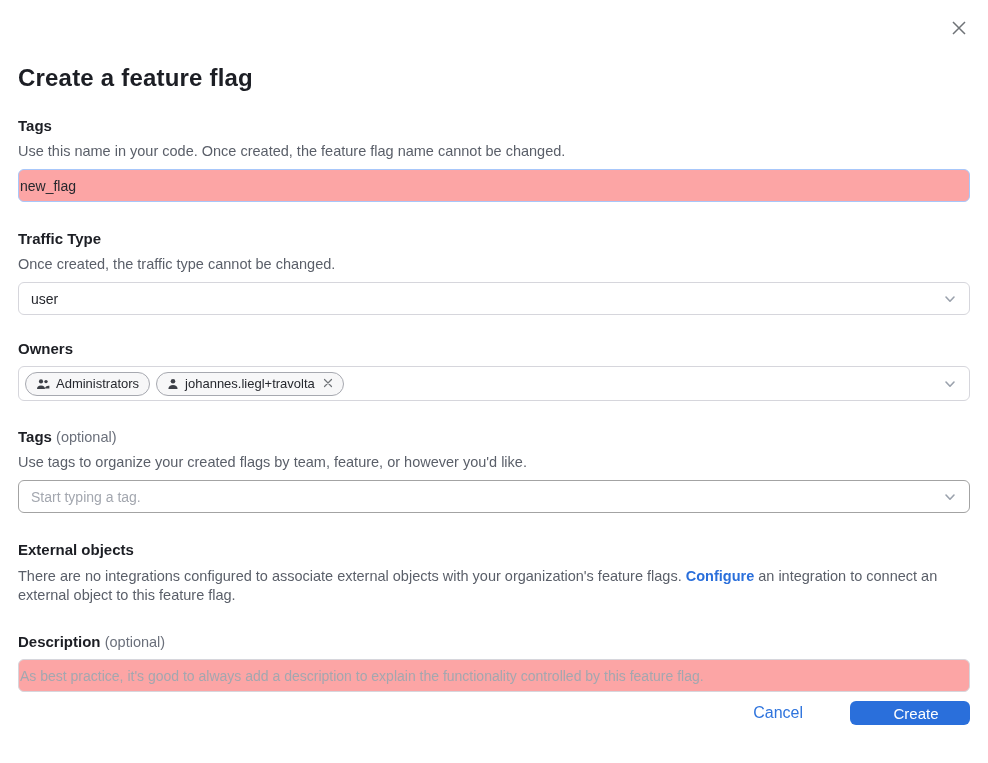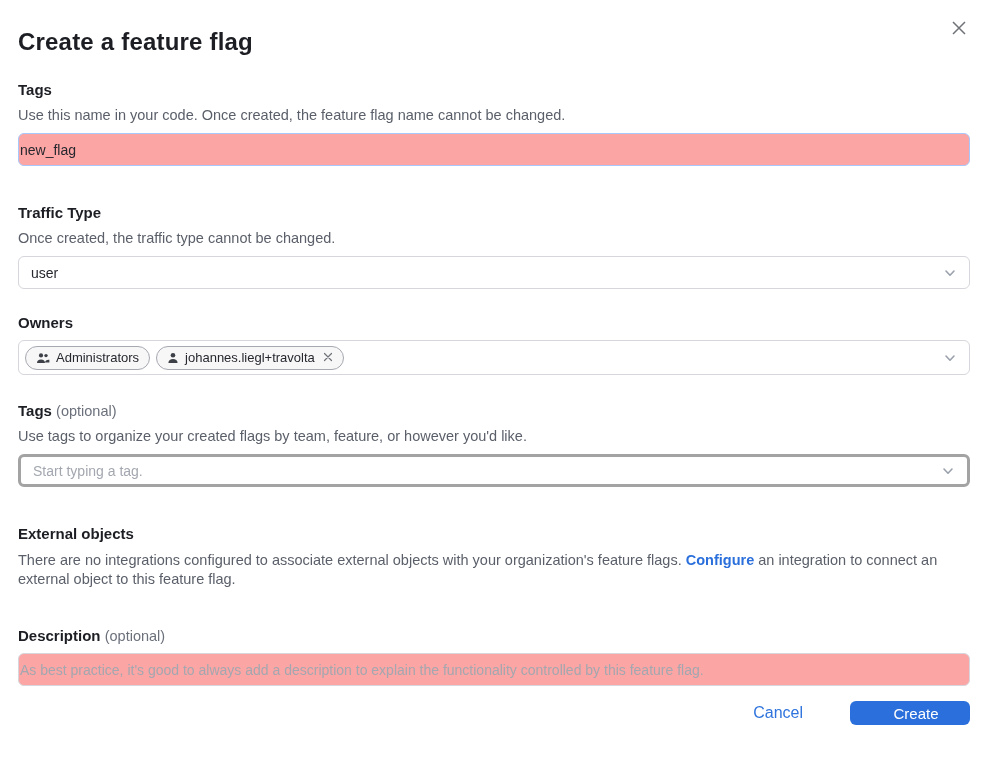--- a/index.html
+++ b/index.html
@@ -7,28 +7,28 @@
   body { font-family: "Liberation Sans", sans-serif; color: #1d2026; position: relative; }
 
   .modal { position: relative; width: 988px; height: 763px; padding: 0 18px; }
 
   .close-btn {
     position: absolute; top: 16px; right: 16px;
     width: 26px; height: 26px; border: none; background: transparent;
     cursor: pointer; display: flex; align-items: center; justify-content: center;
   }
 
-  .dialog-title { padding-top: 28px; font-size: 24px; font-weight: 700; color: #1c1e24; letter-spacing: .2px; }
+  .dialog-title { padding-top: 64px; font-size: 24px; font-weight: 700; color: #1c1e24; letter-spacing: .2px; }
 
   .field-label { font-size: 15px; font-weight: 700; color: #1c1e24; }
   .optional-suffix { font-weight: 400; color: #6b707b; font-size: 14.5px; }
   .field-help { margin-top: 8px; font-size: 14.5px; color: #5a5f69; line-height: 1.25; }
 
   .sec-name { margin-top: 25px; }
-  .sec { margin-top: 38px; }
+  .sec { margin-top: 28px; }
   .sec-owners { margin-top: 25px; }
 
   .text-input {
     display: block; width: 100%; height: 33px; margin-top: 9px;
     border: 1px solid #d6d6dc; border-radius: 6px; padding: 0 1px;
     font-family: "Liberation Sans", sans-serif; font-size: 14px; color: #26282e;
     outline: none; background: #fca5a5;
   }
   .text-input::placeholder { color: #a3a7af; }
   .text-input.focused { border-color: #a8c7fa; caret-color: #1d2026; }
@@ -37,21 +37,21 @@
     display: flex; align-items: center; width: 100%; margin-top: 9px;
     border: 1px solid #d6d6dc; border-radius: 6px; background: #fff;
     padding: 0 12px; cursor: pointer;
   }
   .select-box { height: 33px; }
   .combo-box { height: 35px; padding: 0 12px 0 6px; }
   .select-value { flex: 1; font-size: 14px; color: #26282e; }
   .chevron { flex: none; display: flex; align-items: center; }
 
   .tags-box { display: flex; align-items: center; width: 100%; margin-top: 9px;
-    border: 3px solid #a3a3a3; border-radius: 6px; background: #fff; padding: 0 12px; height: 33px; }
+    border: 1px solid #a3a3a3; border-radius: 6px; background: #fff; padding: 0 12px; height: 33px; }
   .tags-box input { flex: 1; border: none; outline: none; font-family: "Liberation Sans", sans-serif;
     font-size: 14px; color: #26282e; background: transparent; }
   .tags-box input::placeholder { color: #a3a7af; }
 
   .chips { flex: 1; display: flex; align-items: center; gap: 6px; text-align: right; }
   .chip {
     display: inline-flex; align-items: center; gap: 6px;
     height: 24px; padding: 0 10px; border: 1px solid #a7a9b0; border-radius: 12px;
     background: #f7f7f8; font-size: 13px; color: #26282e; cursor: default; white-space: nowrap;
   }

